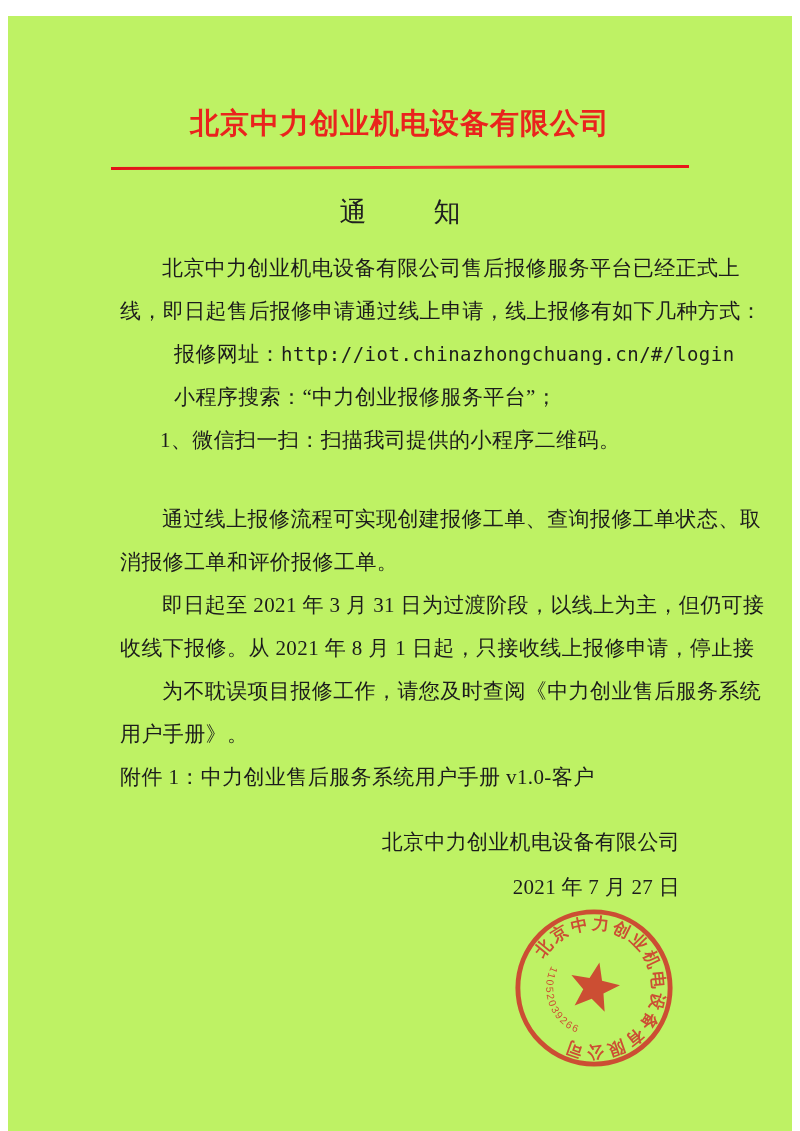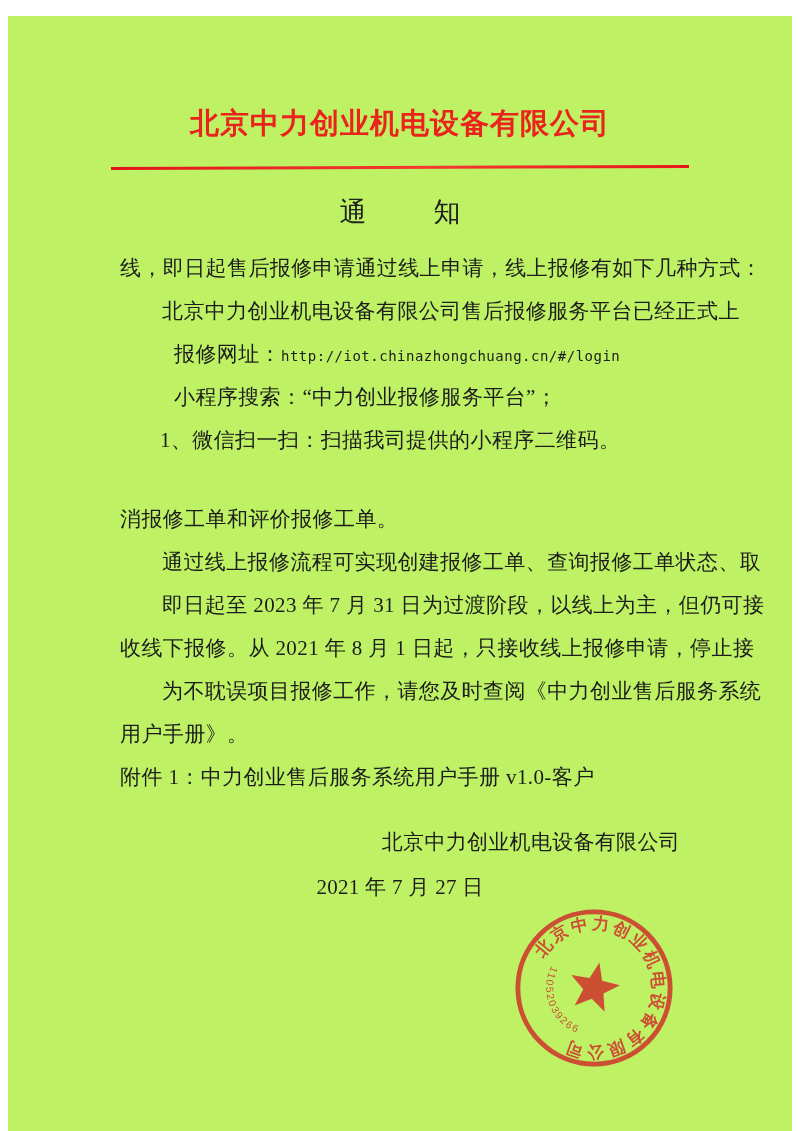--- a/index.html
+++ b/index.html
@@ -54,32 +54,32 @@
     line-height: 43px;
     white-space: pre;
     letter-spacing: 0.4px;
   }
   .line.para  { padding-left: 42px; }
   .line.item  { padding-left: 40px; }
   .line.sub   { padding-left: 54px; }
   .line.blank { height: 36px; }
   .mono {
     font-family: "DejaVu Sans Mono", "Liberation Mono", monospace;
-    font-size: 14px;
+    font-size: 19px;
     letter-spacing: 0.5px;
   }
 
   .signature-block {
     margin-top: 22px;
     padding: 0 112px;
     text-align: right;
     font-size: 21px;
   }
   .signature-company { line-height: 43px; letter-spacing: 0.3px; }
-  .signature-date    { line-height: 46px; letter-spacing: 0.3px; text-align: center; }
+  .signature-date    { line-height: 46px; letter-spacing: 0.3px; }
 
   .company-seal {
     position: absolute;
     left: 499px;
     top: 885px;
     width: 174px;
     height: 174px;
     opacity: 0.88;
     pointer-events: none;
   }
@@ -92,29 +92,29 @@
   <div class="letterhead-title" style="color: rgb(234, 35, 29);">北京中力创业机电设备有限公司</div>
 
   <div class="header-divider"></div>
 
   <div class="notice-heading">
     <span>通</span>
     <span>知</span>
   </div>
 
   <div class="body-lines">
+      <div class="line para">北京中力创业机电设备有限公司售后报修服务平台已经正式上</div>
       <div class="line none">线，即日起售后报修申请通过线上申请，线上报修有如下几种方式：</div>
-      <div class="line para">北京中力创业机电设备有限公司售后报修服务平台已经正式上</div>
       <div class="line sub"><span>报修网址：</span><span class="mono">http://iot.chinazhongchuang.cn/#/login</span></div>
       <div class="line sub">小程序搜索：“中力创业报修服务平台”；</div>
       <div class="line item">1、微信扫一扫：扫描我司提供的小程序二维码。</div>
       <div class="line blank"></div>
+      <div class="line para">通过线上报修流程可实现创建报修工单、查询报修工单状态、取</div>
       <div class="line none">消报修工单和评价报修工单。</div>
-      <div class="line para">通过线上报修流程可实现创建报修工单、查询报修工单状态、取</div>
-      <div class="line para">即日起至 2023 年 7 月 31 日为过渡阶段，以线上为主，但仍可接</div>
+      <div class="line para">即日起至 2021 年 3 月 31 日为过渡阶段，以线上为主，但仍可接</div>
       <div class="line none">收线下报修。从 2021 年 8 月 1 日起，只接收线上报修申请，停止接</div>
       <div class="line para">为不耽误项目报修工作，请您及时查阅《中力创业售后服务系统</div>
       <div class="line none">用户手册》。</div>
       <div class="line none">附件 1：中力创业售后服务系统用户手册 v1.0-客户</div>
     </div>
 
   <div class="signature-block">
     <div class="signature-company">北京中力创业机电设备有限公司</div>
     <div class="signature-date">2021 年 7 月 27 日</div>
   </div>

